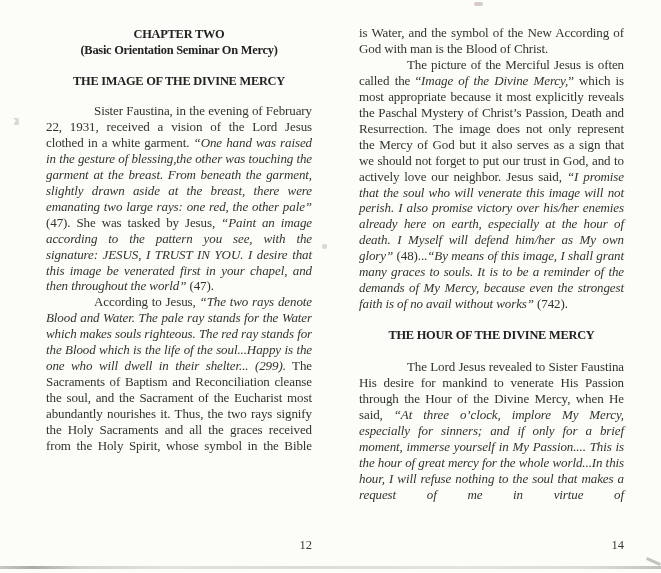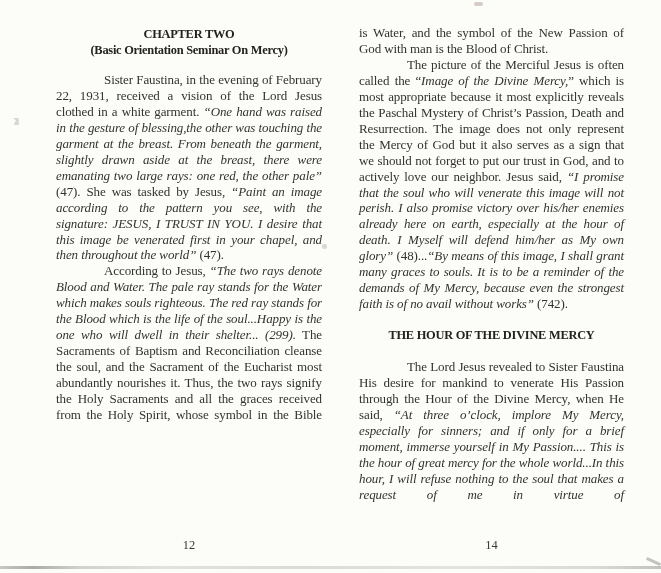--- a/index.html
+++ b/index.html
@@ -13,21 +13,21 @@
     position: relative;
     background: #fcfcf9;
     font-family: "Liberation Serif", serif;
     color: #34322e;
   }
   .page {
     position: absolute;
     top: 0;
     height: 573px;
   }
-  .page.left  { left: 56px;  width: 266px; }
+  .page.left  { left: 46px;  width: 266px; }
   .page.right { left: 359px; width: 265px; }
 
   .chapter, .title, .subtitle, .sec-heading {
     font-weight: bold;
     text-align: center;
     font-size: 12.4px;
     line-height: 16px;
     letter-spacing: -0.25px;
     color: #232220;
     margin: 0;
@@ -55,21 +55,21 @@
   .left p.body.first  { margin-top: 14px; }
   .right p.body.first { margin-top: 25px; }
   .right p.body.after-heading { margin-top: 16px; }
   .it { font-style: italic; }
 
   .page-num {
     position: absolute;
     top: 538px;
     left: 0;
     width: 100%;
-    text-align: center;
+    text-align: right;
     font-size: 12.5px;
     color: #3a3936;
   }
 
   
   .edge-shadow {
     position: absolute;
     left: 0;
     top: 566px;
     width: 661px;
@@ -99,27 +99,28 @@
              background: #c9c9c5; opacity: 0.7; }
 </style>
 </head>
 <body>
 
 <div>
 
   <div class="page left">
     <div class="chapter">CHAPTER TWO</div>
     <div class="subtitle">(Basic Orientation Seminar On Mercy)</div>
+    <div class="sec-heading">THE IMAGE OF THE DIVINE MERCY</div>
     <p class="body indent first"><span>Sister Faustina, in the evening of February 22, 1931, received a vision of the Lord Jesus clothed in a white garment. </span><span class="it">“One hand was raised in the gesture of blessing,the other was touching the garment at the breast. From beneath the garment, slightly drawn aside at the breast, there were emanating two large rays: one red, the other pale”</span><span> (47). She was tasked by Jesus, </span><span class="it">“Paint an image according to the pattern you see, with the signature: JESUS, I TRUST IN YOU. I desire that this image be venerated first in your chapel, and then throughout the world”</span><span> (47).</span></p>
     <p class="body indent cont"><span>According to Jesus, </span><span class="it">“The two rays denote Blood and Water. The pale ray stands for the Water which makes souls righteous. The red ray stands for the Blood which is the life of the soul...Happy is the one who will dwell in their shelter... (299).</span><span> The Sacraments of Baptism and Reconciliation cleanse the soul, and the Sacrament of the Eucharist most abundantly nourishes it. Thus, the two rays signify the Holy Sacraments and all the graces received from the Holy Spirit, whose symbol in the Bible</span></p>
     <div class="page-num">12</div>
   </div>
 
   <div class="page right">
-    <p class="body first"><span>is Water, and the symbol of the New Passion of God with man is the Blood of Christ.</span></p>
+    <p class="body first"><span>is Water, and the symbol of the New According of God with man is the Blood of Christ.</span></p>
     <p class="body indent"><span>The picture of the Merciful Jesus is often called the “</span><span class="it">Image of the Divine Mercy,</span><span>” which is most appropriate because it most explicitly reveals the Paschal Mystery of Christ’s Passion, Death and Resurrection. The image does not only represent the Mercy of God but it also serves as a sign that we should not forget to put our trust in God, and to actively love our neighbor. Jesus said, </span><span class="it">“I promise that the soul who will venerate this image will not perish. I also promise victory over his/her enemies already here on earth, especially at the hour of death. I Myself will defend him/her as My own glory”</span><span> (48)...</span><span class="it">“By means of this image, I shall grant many graces to souls. It is to be a reminder of the demands of My Mercy, because even the strongest faith is of no avail without works”</span><span> (742).</span></p>
     <div class="sec-heading">THE HOUR OF THE DIVINE MERCY</div>
     <p class="body indent cont after-heading"><span>The Lord Jesus revealed to Sister Faustina His desire for mankind to venerate His Passion through the Hour of the Divine Mercy, when He said, </span><span class="it">“At three o’clock, implore My Mercy, especially for sinners; and if only for a brief moment, immerse yourself in My Passion.... This is the hour of great mercy for the whole world...In this hour, I will refuse nothing to the soul that makes a request of me in virtue of</span></p>
     <div class="page-num">14</div>
   </div>
 
   <div class="edge-shadow"></div>
   <div class="corner-tick"></div>
   <div class="speck speck-1"></div>
   <div class="speck speck-2"></div>

